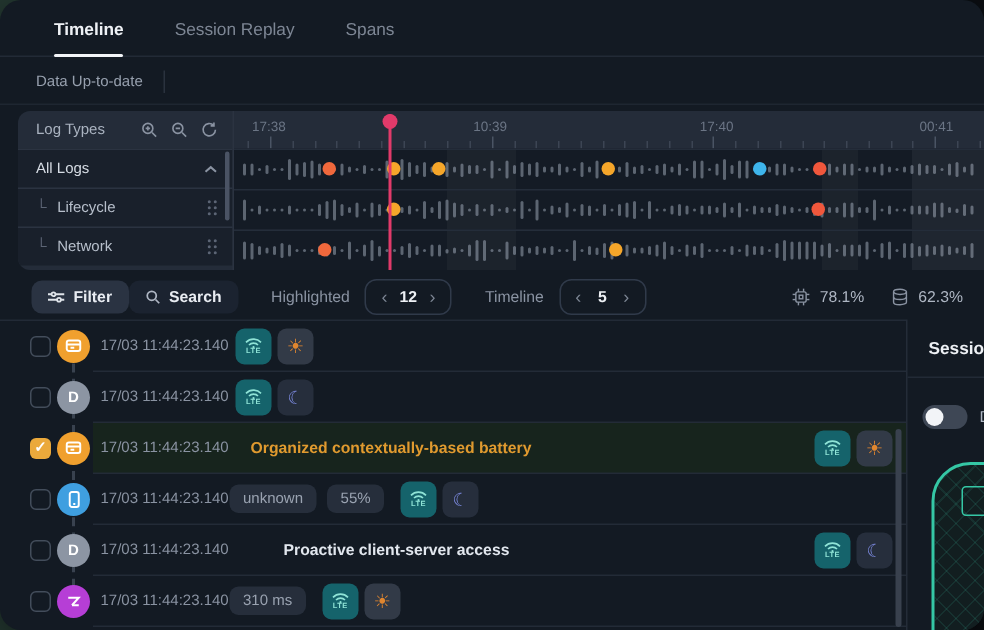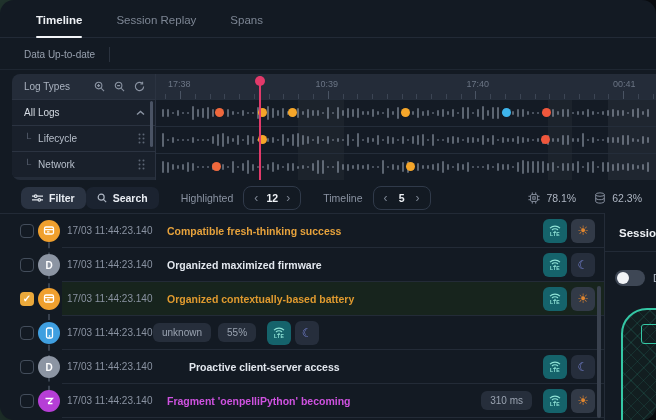--- a/index.html
+++ b/index.html
@@ -635,38 +635,36 @@
             <div class="cb"></div>
             <div class="cicon" style="background: rgb(240, 160, 46);">
               <svg width="12" height="12" viewBox="0 0 12 12" fill="none" stroke="#fff" stroke-width="1.3">
                 <rect x="1.5" y="2" width="9" height="7" rx="1.5"></rect>
                 <line x1="1.5" y1="4.6" x2="10.5" y2="4.6"></line>
                 <line x1="4" y1="6.8" x2="6.5" y2="6.8"></line>
               </svg>
             </div>
             <div class="rowbody">
               <span class="ts">17/03 11:44:23.140</span>
-              <span class="msg" style="color: rgb(230, 162, 60);">Compatible fresh-thinking success</span>
               <span class="sqbtn lte">
                 <svg width="12" height="7" viewBox="0 0 12 7" fill="none" stroke="currentColor" stroke-width="1.1">
                   <path d="M1 3.2a7 7 0 0 1 10 0"></path>
                   <path d="M3 5a4.2 4.2 0 0 1 6 0"></path>
                   <circle cx="6" cy="6.4" r=".7" fill="currentColor" stroke="none"></circle>
                 </svg>
                 <span class="ltxt">LTE</span>
               </span>
               <span class="sqbtn sun">☀</span>
             </div>
           </div>
           <div class="lrow">
             <div class="cb"></div>
             <div class="cicon" style="background: rgb(140, 149, 163);">D</div>
             <div class="rowbody">
               <span class="ts">17/03 11:44:23.140</span>
-              <span class="msg" style="color: rgb(226, 231, 238);">Organized maximized firmware</span>
               <span class="sqbtn lte">
                 <svg width="12" height="7" viewBox="0 0 12 7" fill="none" stroke="currentColor" stroke-width="1.1">
                   <path d="M1 3.2a7 7 0 0 1 10 0"></path>
                   <path d="M3 5a4.2 4.2 0 0 1 6 0"></path>
                   <circle cx="6" cy="6.4" r=".7" fill="currentColor" stroke="none"></circle>
                 </svg>
                 <span class="ltxt">LTE</span>
               </span>
               <span class="sqbtn moon">☾</span>
             </div>
@@ -737,21 +735,20 @@
           <div class="lrow">
             <div class="cb"></div>
             <div class="cicon" style="background: rgb(182, 62, 214);">
               <svg width="12" height="12" viewBox="0 0 12 12" fill="none" stroke="#fff" stroke-width="1.3">
                 <path d="M2.5 3.5h7l-4.5 5"></path>
                 <path d="M5 8.5h4.5"></path>
               </svg>
             </div>
             <div class="rowbody">
               <span class="ts">17/03 11:44:23.140</span>
-              <span class="msg" style="color: rgb(207, 82, 224);">Fragment 'oenpelliPython' becoming</span>
               <span class="badge">310 ms</span>
               <span class="sqbtn lte">
                 <svg width="12" height="7" viewBox="0 0 12 7" fill="none" stroke="currentColor" stroke-width="1.1">
                   <path d="M1 3.2a7 7 0 0 1 10 0"></path>
                   <path d="M3 5a4.2 4.2 0 0 1 6 0"></path>
                   <circle cx="6" cy="6.4" r=".7" fill="currentColor" stroke="none"></circle>
                 </svg>
                 <span class="ltxt">LTE</span>
               </span>
               <span class="sqbtn sun">☀</span>

